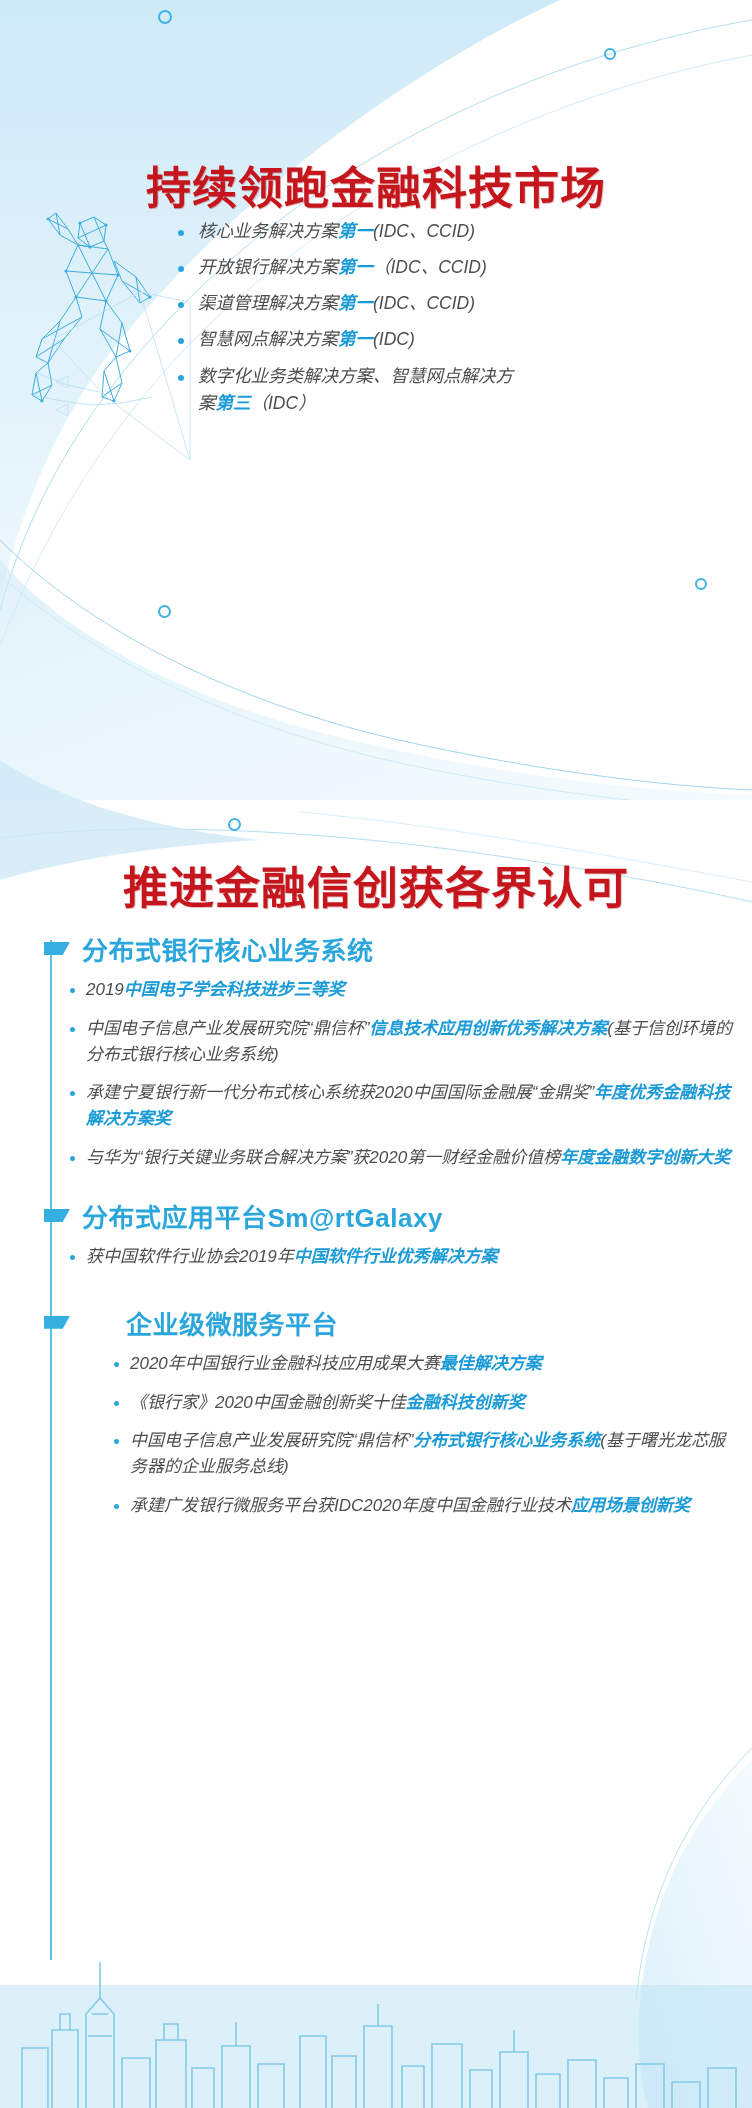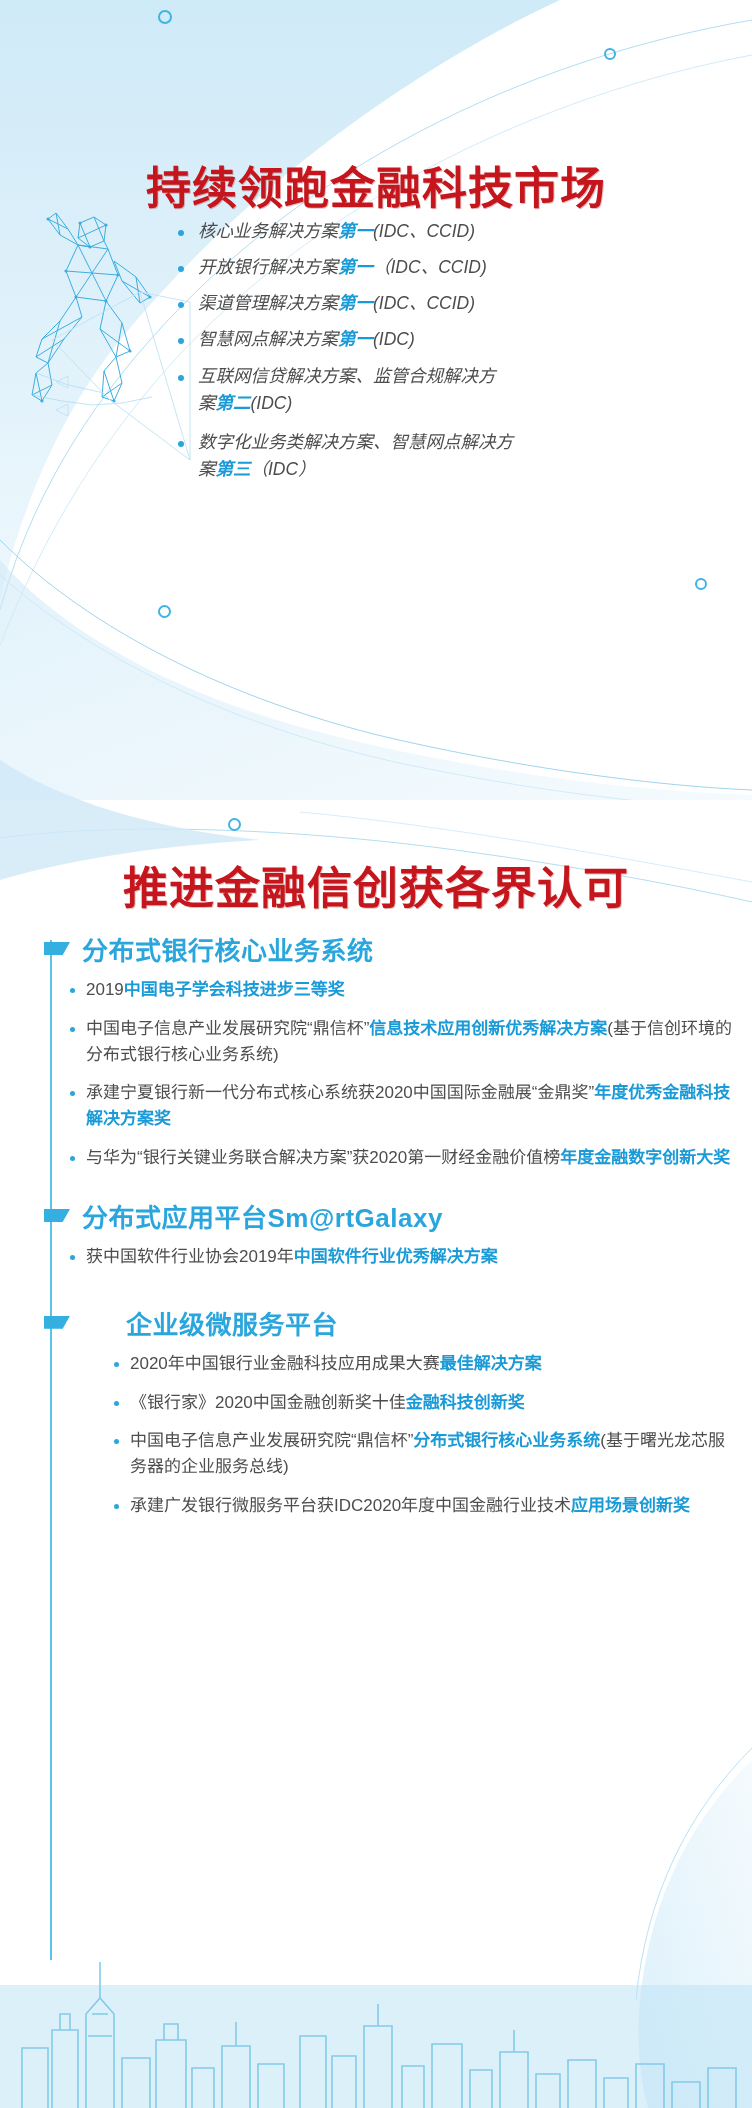--- a/index.html
+++ b/index.html
@@ -109,20 +109,21 @@
   }
 
   .g-list { padding-left: 70px; padding-right: 20px; margin-top: 10px; }
   .g-item {
     display: flex;
     align-items: flex-start;
     margin-bottom: 13px;
     font-size: 17px;
     line-height: 1.52;
     color: #4d4d4d;
+    font-style: italic;
   }
   .g-dot {
     flex: 0 0 auto;
     width: 5px; height: 5px;
     border-radius: 50%;
     background: #2ba6dd;
     margin: 11px 11px 0 0;
   }
   .g-text { flex: 1 1 auto; }
 
@@ -311,26 +312,20 @@
         </span>
       </div>
 
       <div class="b1-item">
         <span class="b1-dot"></span>
         <span class="b1-text">
           <span>智慧网点解决方案</span><span class="hl">第一</span><span>(IDC)</span>
         </span>
       </div>
 
-      <div class="b1-item" style="margin-bottom:12px;">
-        <span class="b1-dot"></span>
-        <span class="b1-text" style="max-width:310px;">
-          <span>互联网信贷解决方案、监管合规解决方案</span><span class="hl">第二</span><span>(IDC)</span>
-        </span>
-      </div>
 
       <div class="b1-item">
         <span class="b1-dot"></span>
         <span class="b1-text" style="max-width:318px;">
           <span>数字化业务类解决方案、智慧网点解决方案</span><span class="hl">第三</span><span>（IDC）</span>
         </span>
       </div>
 
     </div>
   </div>

